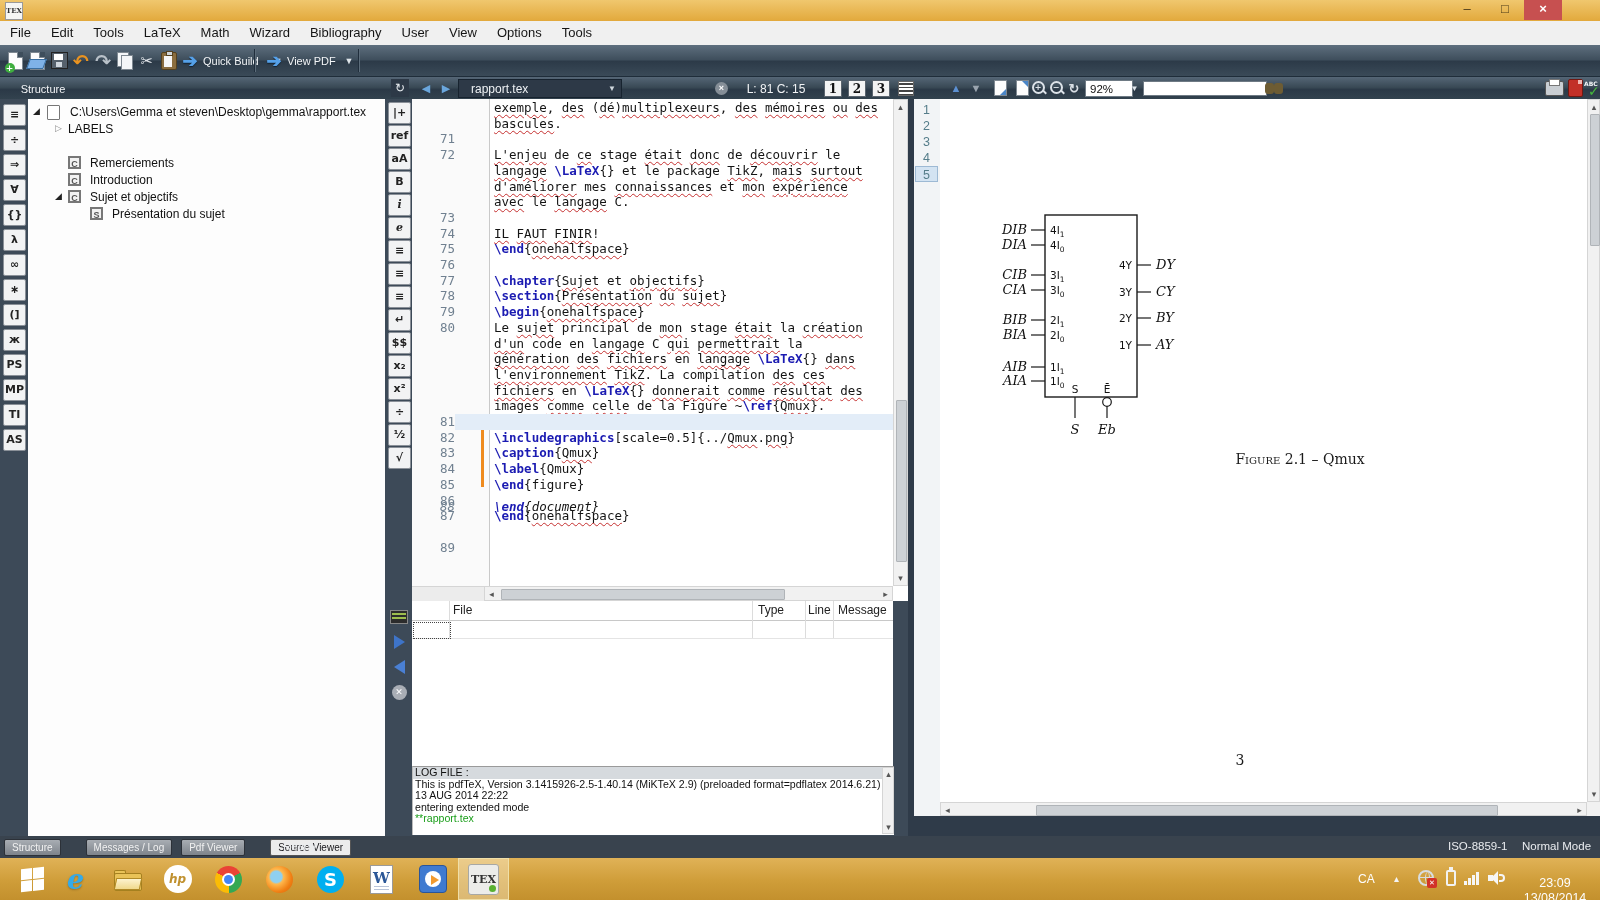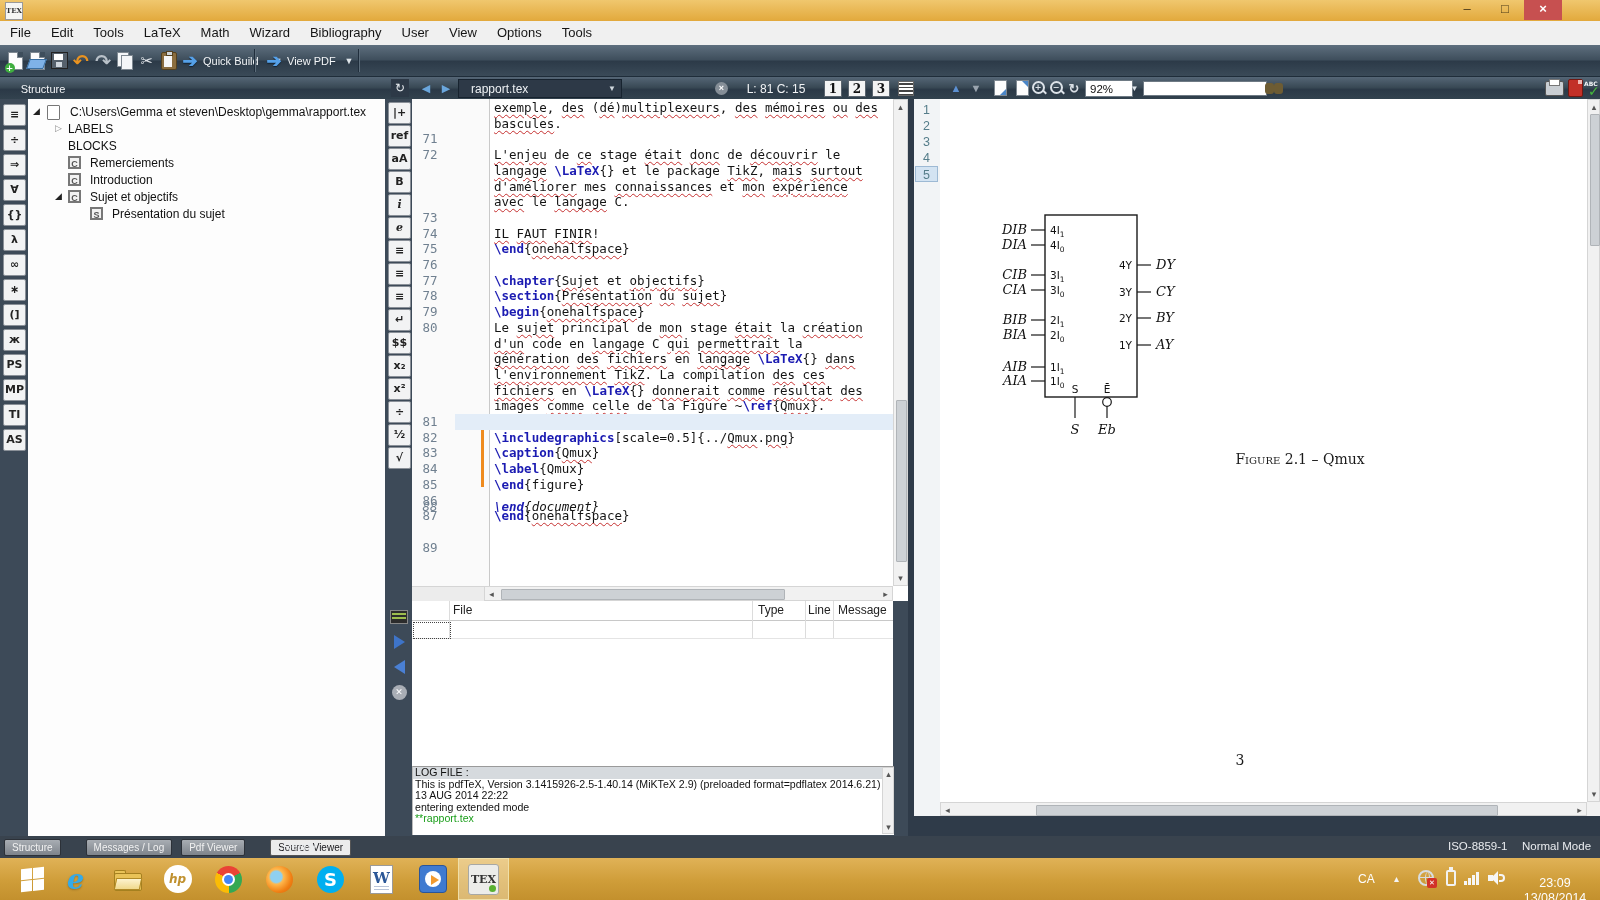--- a/index.html
+++ b/index.html
@@ -79,21 +79,21 @@
   #structure-panel{position:absolute;left:28px;top:99px;width:357px;height:737px;background:#fdfdfd;}
   .treerow{position:absolute;height:17px;font-size:12px;color:#111;white-space:nowrap;}
   .tArrow{position:absolute;top:2px;font-size:9px;color:#444;}
   .docIc{position:absolute;top:1px;width:11px;height:13px;background:#fff;border:1px solid #777;border-radius:1px;}
   .letIc{position:absolute;top:1px;width:13px;height:13px;background:#f2f2f2;border:2px solid #777;
          font:bold 9px/12px "Liberation Sans",sans-serif;color:#555;text-align:center;box-sizing:border-box;}
   
   #editor{position:absolute;left:412px;top:99px;width:496px;height:502px;background:#fff;overflow:hidden;}
   #gutter{position:absolute;left:0;top:0;width:77px;height:487px;background:#fafafa;border-right:1px solid #c9c9c9;}
   .ed-row{position:absolute;left:0;width:481px;height:15.7px;font:12.5px "DejaVu Sans Mono",monospace;white-space:pre;}
-  .ed-num{position:absolute;left:0;top:0;width:36px;text-align:center;color:#708090;}
+  .ed-num{position:absolute;left:0;top:0;width:36px;text-align:left;color:#708090;padding-left:28px;}
   .ed-text{position:absolute;left:82px;top:0;}
   .row-hl{position:absolute;left:43px;width:438px;height:15.7px;background:#e3edf8;}
   .s-p{color:#141414;} 
   .s-u{color:#141414;text-decoration:underline;text-decoration-style:wavy;text-decoration-color:#c53030;
        text-decoration-thickness:1px;text-underline-offset:2px;}
   .s-k{color:#1b1bb2;font-weight:bold;}
   .s-y{color:#141414;background:#fdf27c;}
   .foldBox{position:absolute;left:47px;top:3px;width:12px;height:10px;background:#ef8b1e;border-radius:2px;}
   .foldBox i{position:absolute;left:2px;top:4px;width:8px;height:2px;background:#fff;}
   .foldBar{position:absolute;left:69px;width:3px;background:#ef8b1e;}
@@ -370,23 +370,20 @@
 
   <div id="structure-panel">
       <div class="treerow" style="top: 5px; left: 0px; right: 0px;">
         <span class="tArrow" style="left:5px;color:#222;">◢</span>
         <span class="docIc" style="left:19px;"></span>
         <span style="position:absolute;left:42px;top:1px;">C:\Users\Gemma et steven\Desktop\gemma\rapport.tex</span>
       </div>
       <div class="treerow" style="top: 22px; left: 0px; right: 0px;">
         <span class="tArrow" style="left:27px;color:#888;">▷</span>
         <span style="position:absolute;left:40px;top:1px;">LABELS</span>
-      </div>
-      <div class="treerow" style="top: 39px; left: 0px; right: 0px;">
-        <span style="position:absolute;left:40px;top:1px;">BLOCKS</span>
       </div>
       <div class="treerow" style="top: 56px; left: 0px; right: 0px;">
         <span class="letIc" style="left:40px;">C</span>
         <span style="position:absolute;left:62px;top:1px;">Remerciements</span>
       </div>
       <div class="treerow" style="top: 73px; left: 0px; right: 0px;">
         <span class="letIc" style="left:40px;">C</span>
         <span style="position:absolute;left:62px;top:1px;">Introduction</span>
       </div>
       <div class="treerow" style="top: 90px; left: 0px; right: 0px;">

